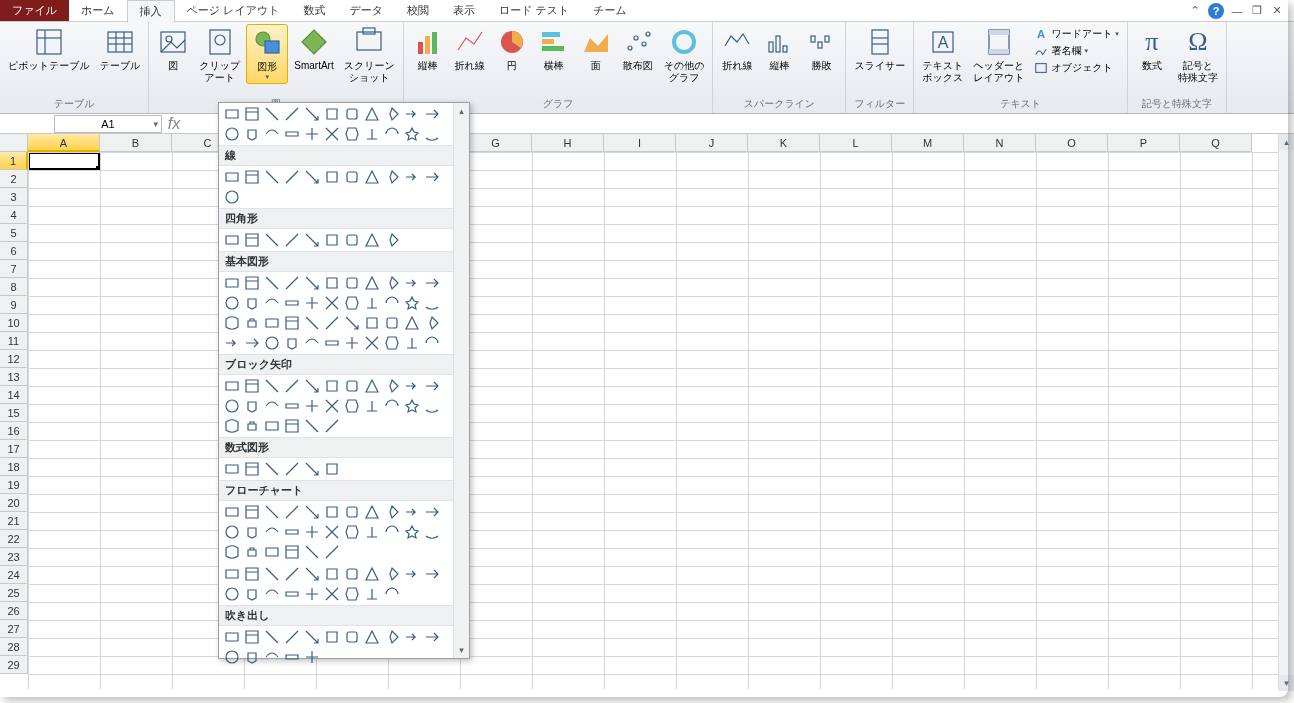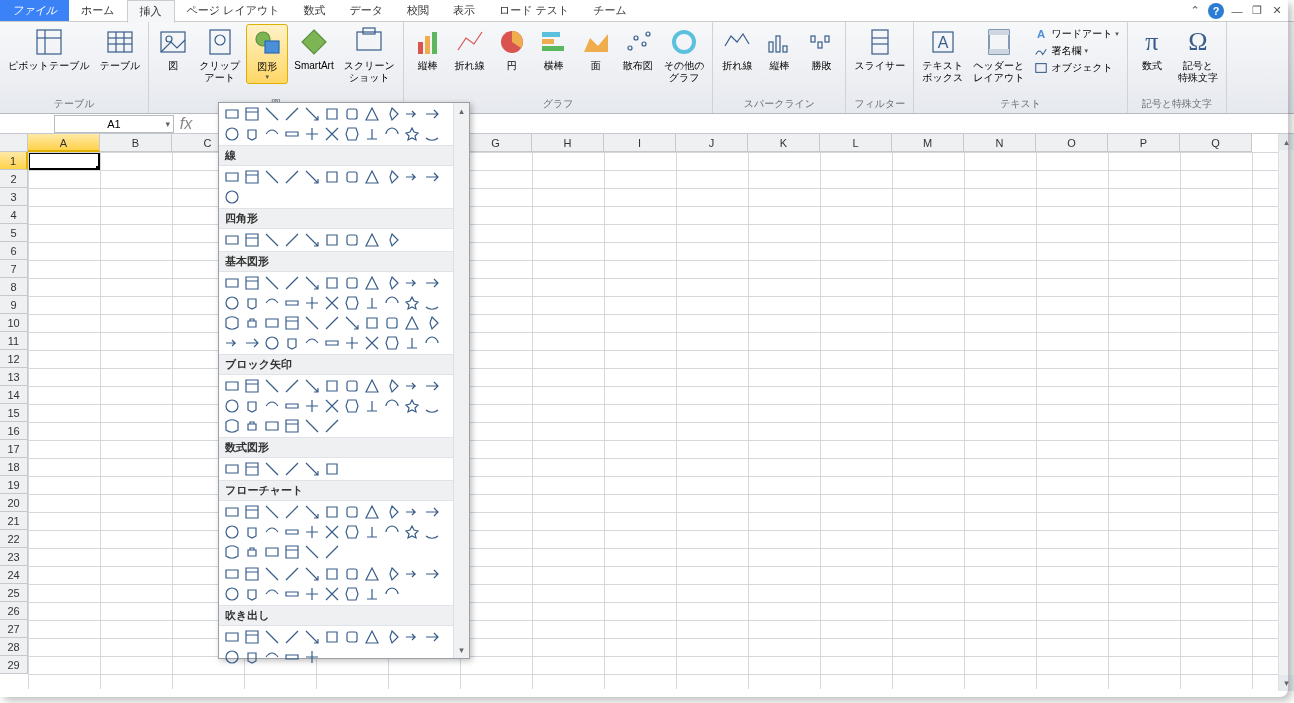--- a/index.html
+++ b/index.html
@@ -1,42 +1,42 @@
 <!DOCTYPE html>
 <html><head>
 <meta charset="utf-8">
 <style>
 * { margin: 0; padding: 0; box-sizing: border-box; font-family: "Meiryo UI", "MS PGothic", sans-serif; }
 body { background: #fff; width: 1294px; height: 703px; overflow: hidden; position: relative; }
 
 
 .tabs { display: flex; background: #fff; height: 22px; border-bottom: 1px solid #ccc; font-size: 11px; align-items: center; }
 .tab { padding: 3px 12px; cursor: pointer; color: #333; }
-.tab.file { background: #3b82f6; color: #fff; font-style: italic; }
+.tab.file { background: #7f1d1d; color: #fff; }
 .tab.active { background: #f5f6f7; border: 1px solid #ccc; border-bottom: 1px solid #f5f6f7; margin-bottom: -1px; }
 .tabs-right { margin-left: auto; display: flex; gap: 6px; padding-right: 10px; align-items: center; }
 .win-icon { width: 14px; height: 14px; display: inline-flex; align-items: center; justify-content: center; color: #555; font-size: 11px; }
 .help-icon { width: 16px; height: 16px; border-radius: 50%; background: #2b7cd3; color: #fff; display: inline-flex; align-items: center; justify-content: center; font-size: 11px; font-weight: bold; }
 
 
 .ribbon { display: flex; background: linear-gradient(#f7f8fa, #e6e9ee); height: 92px; border-bottom: 1px solid #b6babf; font-size: 10px; }
 .rgroup { display: flex; flex-direction: column; border-right: 1px solid #cfd3d8; padding: 2px 4px 0 4px; }
 .rgroup-body { display: flex; flex: 1; align-items: flex-start; gap: 2px; }
 .rgroup-label { text-align: center; color: #6a6f77; font-size: 10px; padding: 1px 0 2px 0; }
 .rbtn { display: flex; flex-direction: column; align-items: center; justify-content: flex-start; padding: 2px 4px; cursor: pointer; min-width: 40px; text-align: center; line-height: 1.2; }
 .rbtn.sel { background: linear-gradient(#fff2c8, #ffd766); border: 1px solid #e0b000; border-radius: 3px; }
 .rbtn .ic { width: 32px; height: 32px; margin-bottom: 2px; display: flex; align-items: center; justify-content: center; }
 .rbtn span { font-size: 10px; }
 .rside { display: flex; flex-direction: column; gap: 1px; padding: 2px; }
 .rside-item { display: flex; align-items: center; gap: 3px; font-size: 10px; cursor: pointer; padding: 1px 2px; }
 .rside-item .sic { width: 14px; height: 14px; }
 
 
 .fbar { display: flex; height: 20px; border-bottom: 1px solid #c5c9ce; align-items: center; background: #fff; }
-.namebox { width: 120px; border: 1px solid #b8bcc1; height: 18px; margin: 0 2px 0 54px; display: flex; align-items: center; padding: 0 4px; font-size: 11px; justify-content: center; position: relative; }
+.namebox { width: 108px; border: 1px solid #b8bcc1; height: 18px; margin: 0 2px 0 54px; display: flex; align-items: center; padding: 0 4px; font-size: 11px; justify-content: center; position: relative; }
 .namebox::after { content: "▾"; position: absolute; right: 3px; color: #666; font-size: 9px; }
 .fx { width: 20px; text-align: center; color: #888; font-style: italic; font-size: 16px; }
 
 
 .grid { position: relative; display: flex; height: 555px; }
 .corner { width: 28px; height: 18px; background: #eef0f2; border-right: 1px solid #c5c9ce; border-bottom: 1px solid #c5c9ce; }
 .colhdrs { display: flex; height: 18px; }
 .colhdr { width: 72px; background: #eef0f2; border-right: 1px solid #c5c9ce; border-bottom: 1px solid #c5c9ce; text-align: center; font-size: 11px; line-height: 18px; color: #333; }
 .colhdr.sel { background: linear-gradient(#ffe9a6, #ffd24a); border-bottom: 2px solid #e0b000; }
 .rowhdrs { display: flex; flex-direction: column; width: 28px; }

